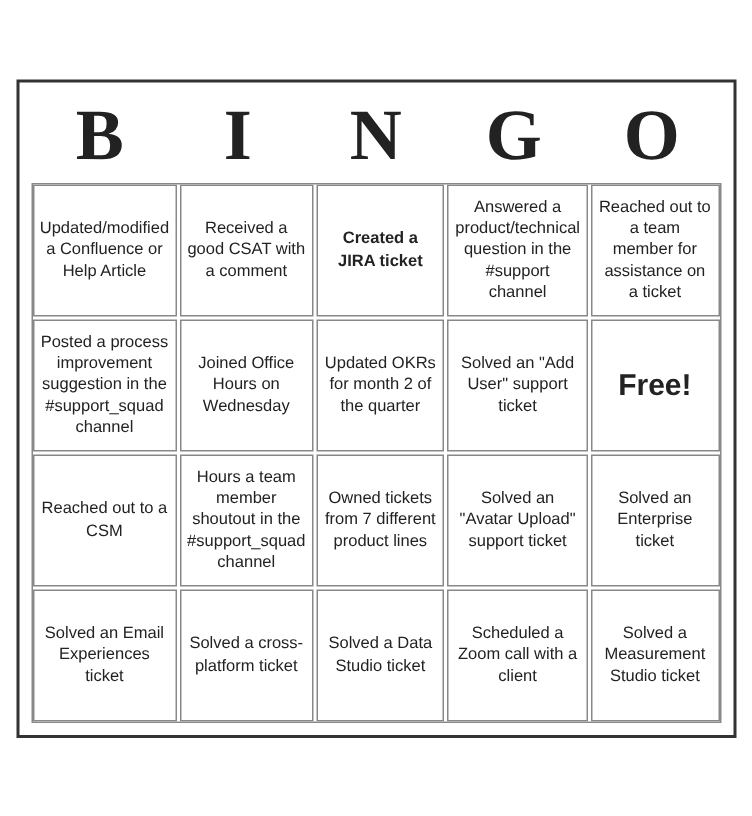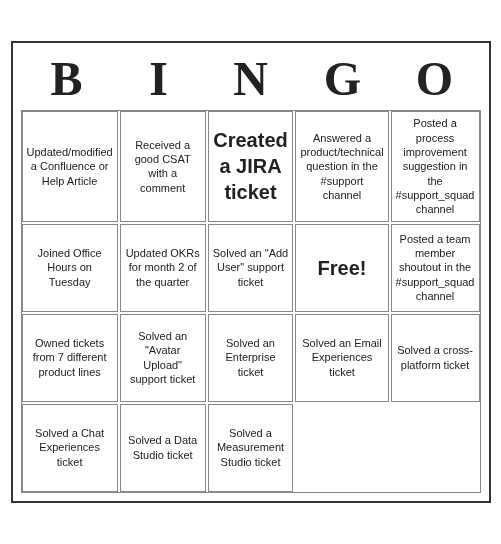--- a/index.html
+++ b/index.html
@@ -49,21 +49,21 @@
       color: #222;
       background: #fff;
       line-height: 1.3;
     }
     .bingo-cell.free {
       font-size: 20px;
       font-weight: bold;
       color: #222;
     }
     .bingo-cell.large-text {
-      font-size: 20px;
+      font-size: 11px;
       font-weight: bold;
     }
   </style>
 </head>
 <body>
 
 <div class="bingo-card">
   <div class="bingo-header">
   <div class="bingo-letter">B</div>
       <div class="bingo-letter">I</div>
@@ -78,55 +78,61 @@
       <div class="bingo-cell">
         <span>Received a good CSAT with a comment</span>
       </div>
       <div class="bingo-cell large-text">
         <span>Created a JIRA ticket</span>
       </div>
       <div class="bingo-cell">
         <span>Answered a product/technical question in the #support channel</span>
       </div>
       <div class="bingo-cell">
+        <span>Reached out to a team member for assistance on a ticket</span>
+      </div>
+      <div class="bingo-cell">
         <span>Posted a process improvement suggestion in the #support_squad channel</span>
       </div>
       <div class="bingo-cell">
-        <span>Joined Office Hours on Tuesday</span>
+        <span>Joined Office Hours on Wednesday</span>
       </div>
       <div class="bingo-cell">
         <span>Updated OKRs for month 2 of the quarter</span>
       </div>
       <div class="bingo-cell">
         <span>Solved an "Add User" support ticket</span>
       </div>
       <div class="bingo-cell free">
         <span>Free!</span>
       </div>
       <div class="bingo-cell">
-        <span>Posted a team member shoutout in the #support_squad channel</span>
+        <span>Reached out to a CSM</span>
+      </div>
+      <div class="bingo-cell">
+        <span>Hours a team member shoutout in the #support_squad channel</span>
       </div>
       <div class="bingo-cell">
         <span>Owned tickets from 7 different product lines</span>
       </div>
       <div class="bingo-cell">
         <span>Solved an "Avatar Upload" support ticket</span>
       </div>
       <div class="bingo-cell">
         <span>Solved an Enterprise ticket</span>
       </div>
       <div class="bingo-cell">
         <span>Solved an Email Experiences ticket</span>
       </div>
       <div class="bingo-cell">
         <span>Solved a cross-platform ticket</span>
       </div>
       <div class="bingo-cell">
-        <span>Solved a Chat Experiences ticket</span>
+        <span>Solved a Data Studio ticket</span>
       </div>
       <div class="bingo-cell">
-        <span>Solved a Data Studio ticket</span>
+        <span>Scheduled a Zoom call with a client</span>
       </div>
       <div class="bingo-cell">
         <span>Solved a Measurement Studio ticket</span>
       </div>
     </div>
 </div>
 
 </body></html>

